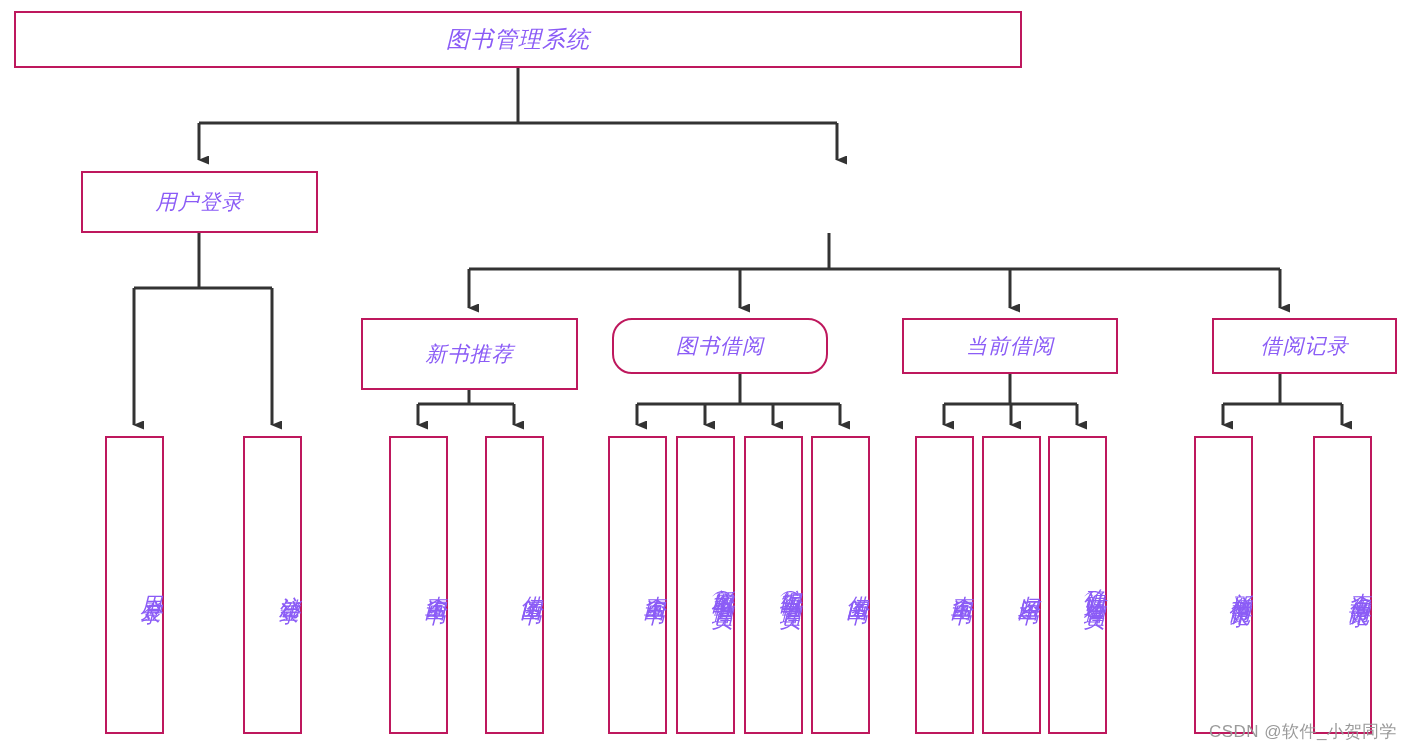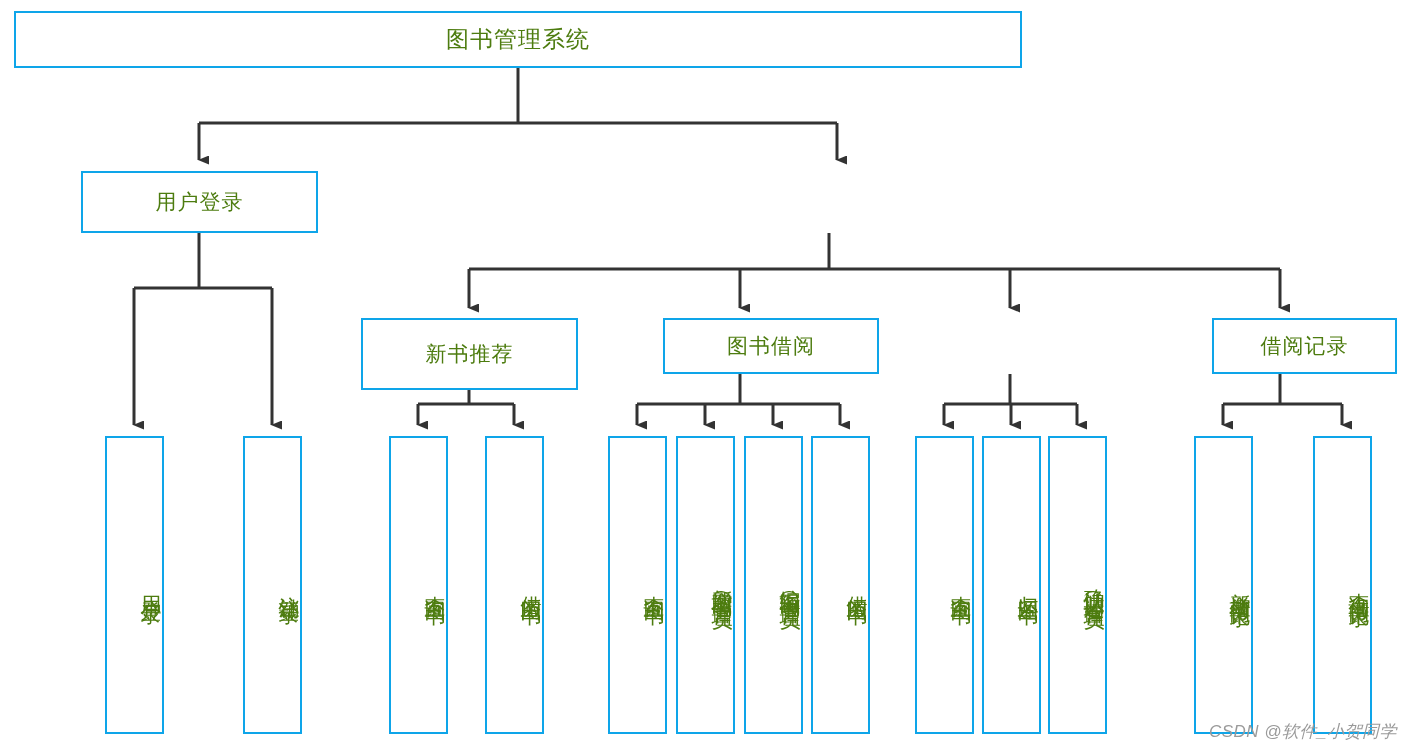--- a/index.html
+++ b/index.html
@@ -22,26 +22,27 @@
     position: absolute;
     left: 0;
     top: 0;
     width: 1405px;
     height: 747px;
     pointer-events: none;
   }
   .node {
     position: absolute;
     box-sizing: border-box;
-    border: 2px solid #0ea5e9;
+    border: 2px solid #be185d;
     background: #ffffff;
     display: flex;
     align-items: center;
     justify-content: center;
-    color: #4d7c0f;
+    color: #8b5cf6;
+    font-style: italic;
   }
   .node.h {
     font-size: 21px;
     letter-spacing: 1px;
   }
   .node.v {
     font-size: 21px;
     writing-mode: vertical-rl;
     text-orientation: upright;
     letter-spacing: 3px;
@@ -60,21 +61,20 @@
     font-size: 23px;
   }
   #watermark {
     position: absolute;
     right: 8px;
     bottom: 4px;
     font-size: 17px;
     color: #9a9a9a;
     letter-spacing: 0.5px;
     white-space: nowrap;
-    font-style: italic;
   }
 </style>
 </head>
 <body>
 
 <div id="canvas">
 
   <svg id="edges" viewBox="0 0 1405 747" width="1405" height="747" xmlns="http://www.w3.org/2000/svg">
     <defs>
       <marker id="arr" markerWidth="9" markerHeight="11" refX="4.5" refY="10" orient="auto" markerUnits="userSpaceOnUse">
@@ -124,21 +124,22 @@
       <path d="M1223,404 L1223,425" marker-end="url(#arr)"></path>
       <path d="M1342,404 L1342,425" marker-end="url(#arr)"></path>
     </g>
   </svg>
 
   <div class="node h root" style="left:14px; top:11px; width:1008px; height:57px;">图书管理系统</div>
 
   <div class="node h" style="left:81px; top:171px; width:237px; height:62px;">用户登录</div>
 
   <div class="node h" style="left:361px; top:318px; width:217px; height:72px;">新书推荐</div>
-  <div class="node h" style="left:663px; top:318px; width:216px; height:56px;">图书借阅</div>
+  <div class="node h" style="left:612px; top:318px; width:216px; height:56px;border-radius:20px;">图书借阅</div>
+  <div class="node h" style="left:902px; top:318px; width:216px; height:56px;">当前借阅</div>
   <div class="node h" style="left:1212px; top:318px; width:185px; height:56px;">借阅记录</div>
 
   <div class="node v" style="left:105px; top:436px; width:59px; height:298px;">
     <span class="vtext">用户登录</span>
   </div>
   <div class="node v" style="left:243px; top:436px; width:59px; height:298px;">
     <span class="vtext">注销登录</span>
   </div>
   <div class="node v" style="left:389px; top:436px; width:59px; height:298px;">
     <span class="vtext">查询图书</span>

